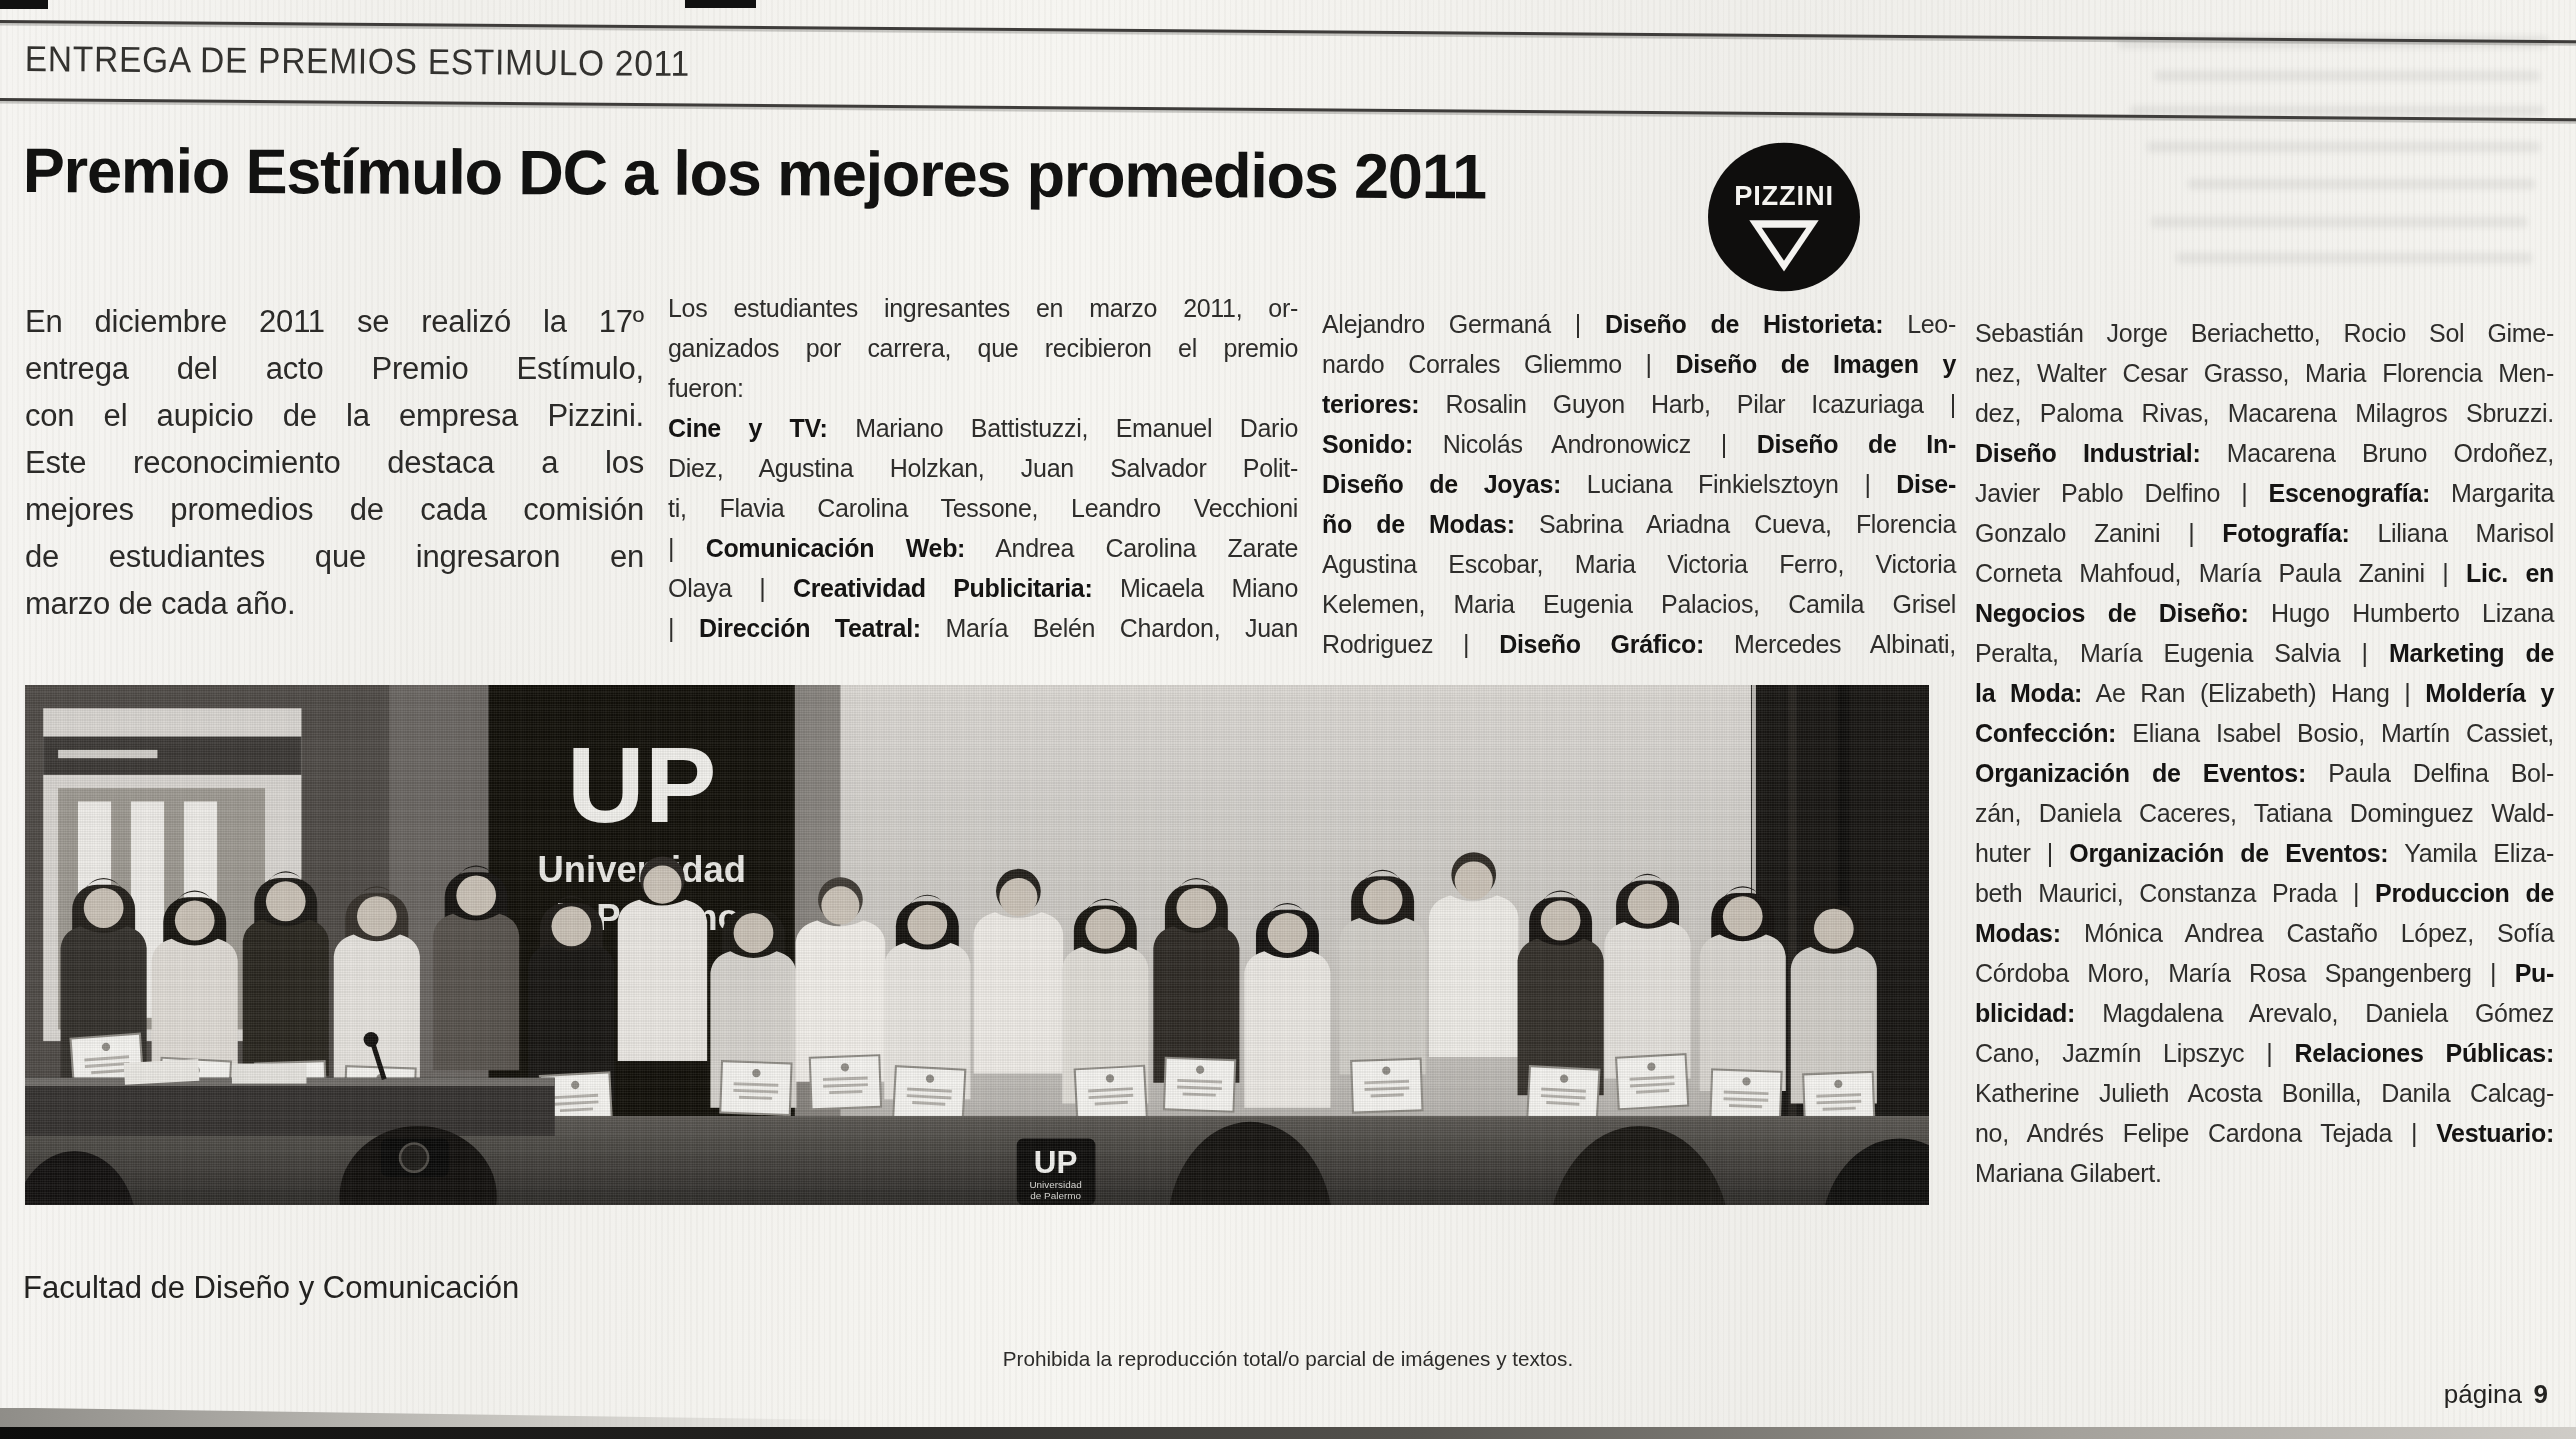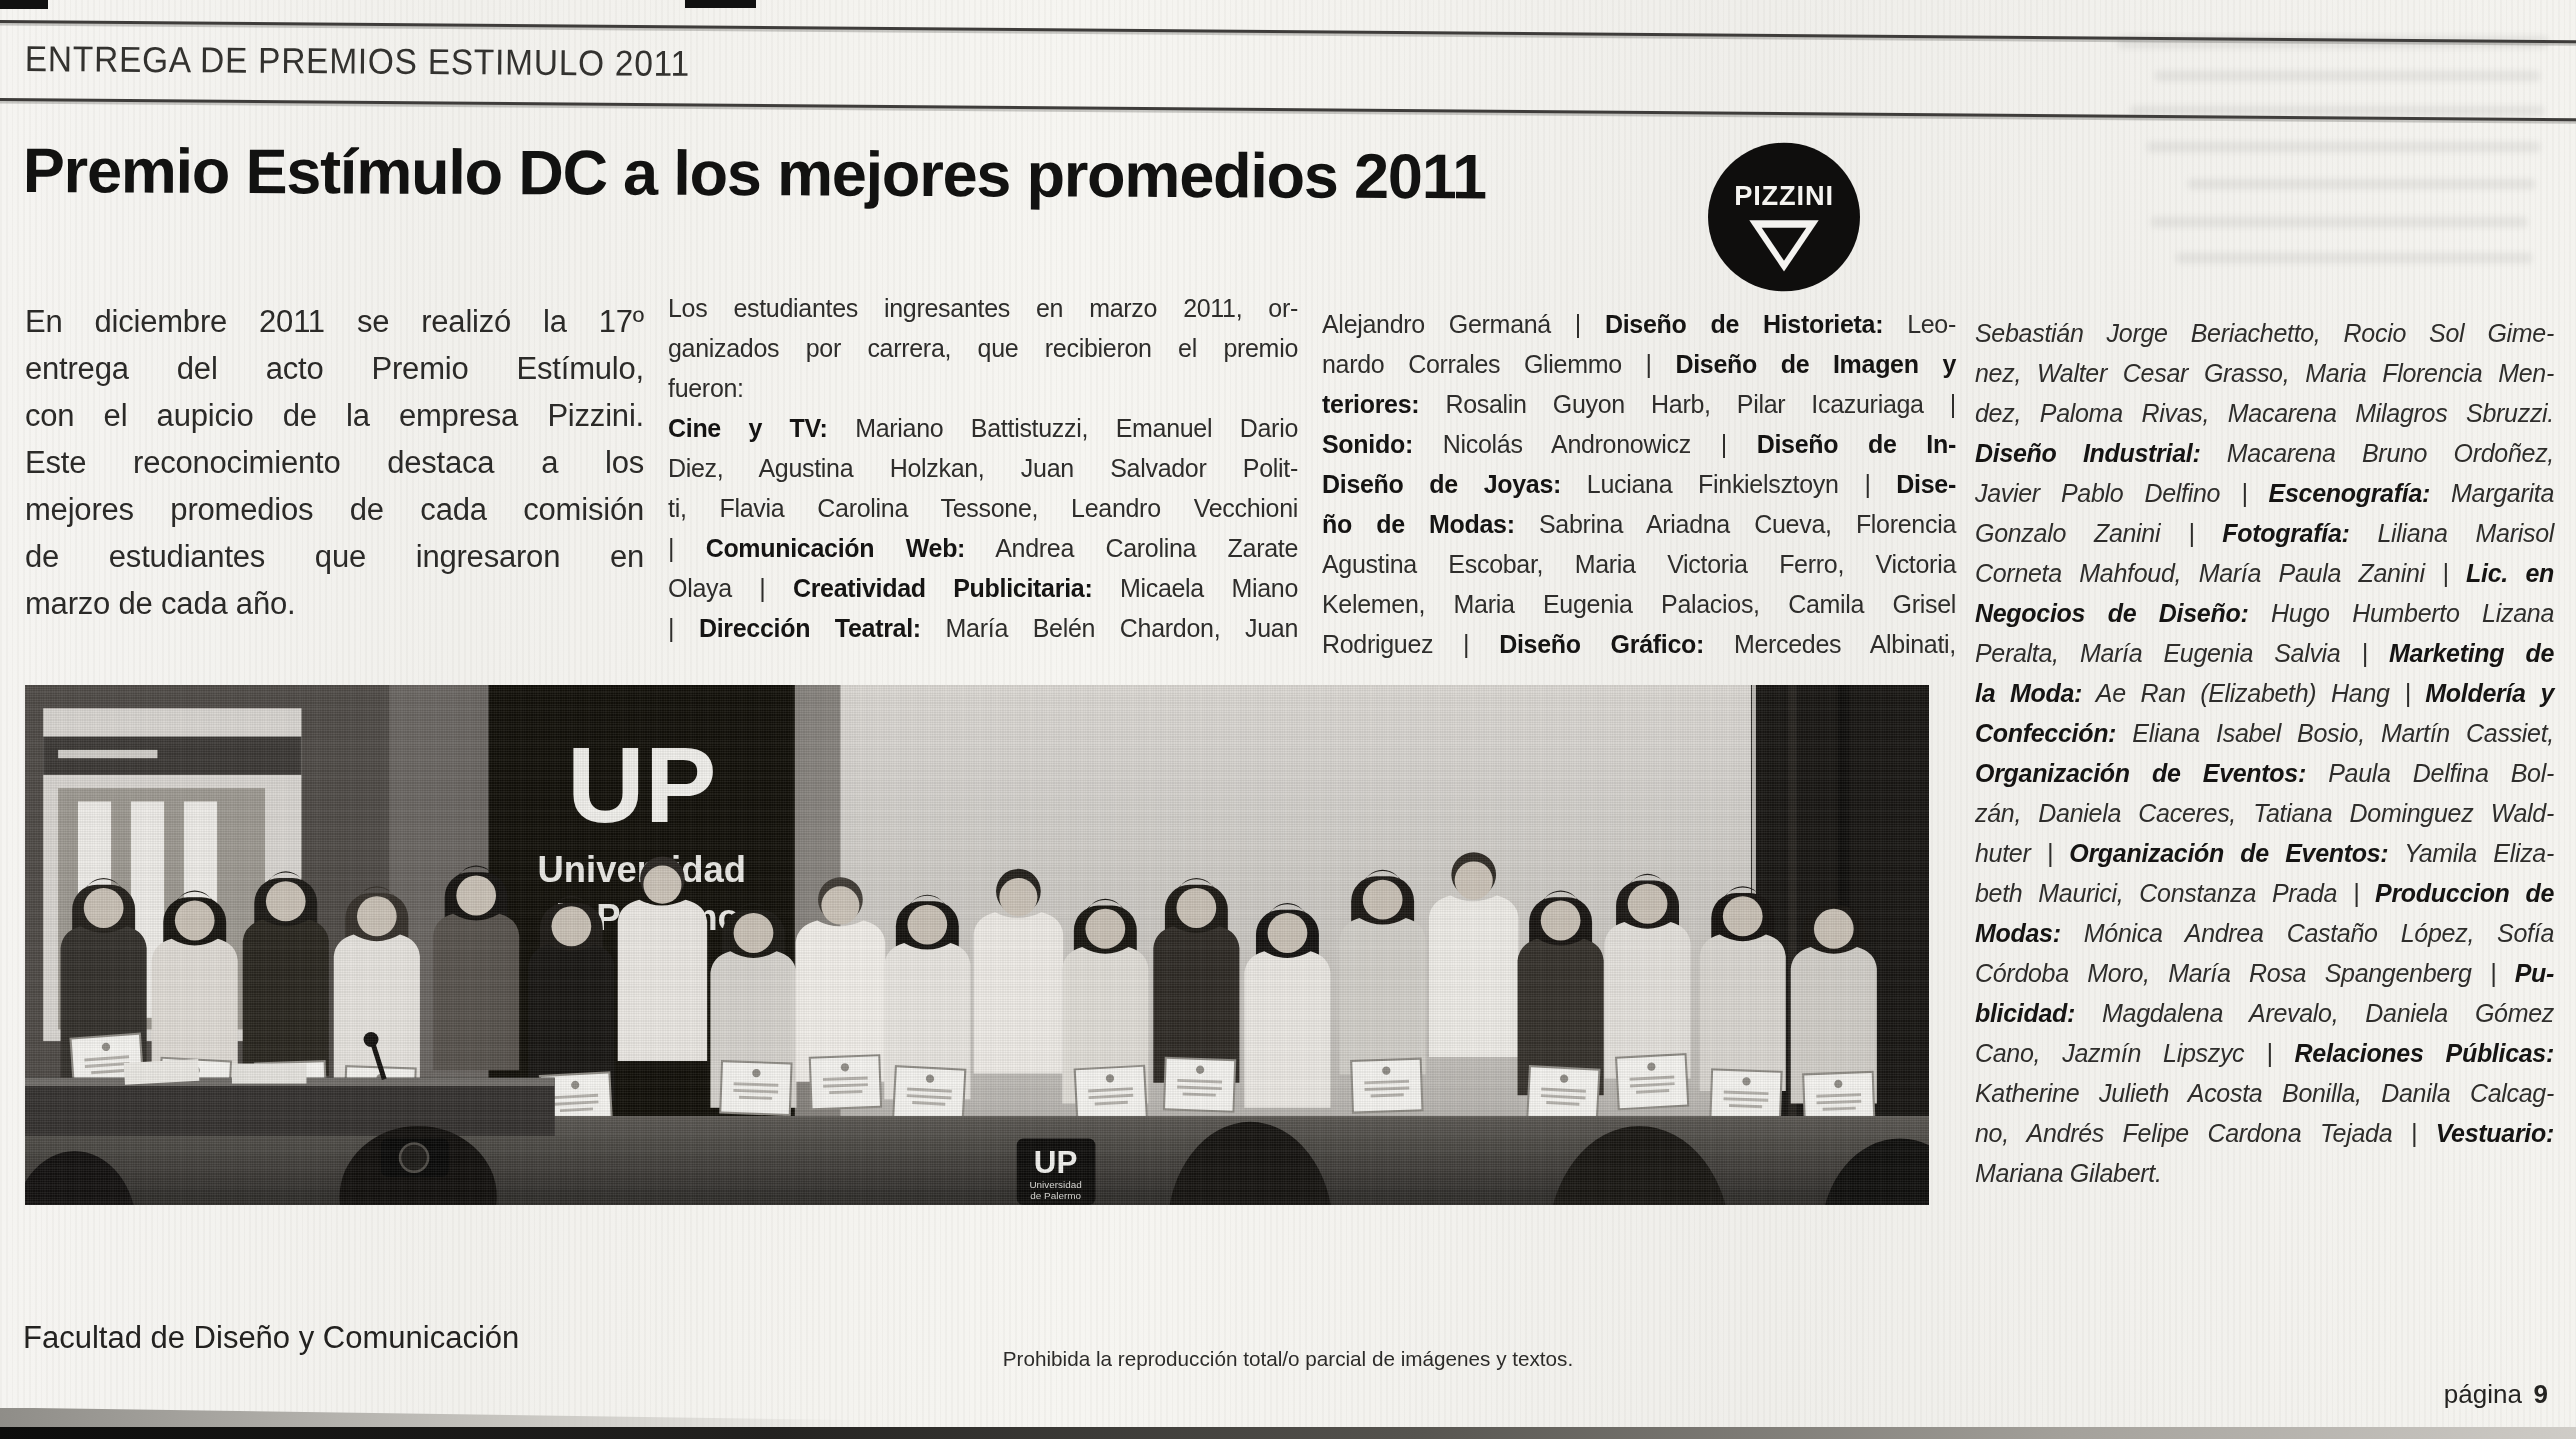--- a/index.html
+++ b/index.html
@@ -31,32 +31,32 @@
   .pizzini svg{width:100%; height:100%;}
   
   .col{position:absolute;}
   .tline{width:100%; text-align:justify; text-align-last:justify;}
   .tline.end{text-align-last:left;}
   .b{font-weight:700; color:#151413;}
   .intro{left:25px; top:298px; width:619px; font-size:31px; line-height:47px; color:#2b2a28; letter-spacing:-0.2px;}
   .body-col{font-size:25px; line-height:40px; color:#2e2d2b; letter-spacing:-0.3px;}
   #col2{left:668px; top:288px; width:630px;}
   #col3{left:1322px; top:304px; width:634px;}
-  #col4{left:1975px; top:313px; width:579px;font-style:italic;}
+  #col4{left:1975px; top:313px; width:579px;}
   
   .photo{position:absolute; left:25px; top:685px; width:1904px; height:520px; background:#6d6a66; overflow:hidden;}
   .photo svg{display:block; width:100%; height:100%;}
   .photo::after{
     content:""; position:absolute; inset:0; pointer-events:none;
     background:
       repeating-linear-gradient(0deg, rgba(255,255,255,.05) 0 0.8px, rgba(0,0,0,.045) 0.8px 1.7px),
       repeating-linear-gradient(90deg, rgba(255,255,255,.03) 0 0.8px, rgba(0,0,0,.03) 0.8px 1.7px);
   }
   
-  .footer-left{position:absolute; left:23px; top:1320px; font-size:31px; color:#232220;}
+  .footer-left{position:absolute; left:23px; top:1270px; font-size:31px; color:#232220;}
   .footer-center{position:absolute; left:0; right:0; top:1347px; text-align:center; font-size:20.7px; color:#2c2b29;}
   .footer-page{position:absolute; right:28px; top:1367px; font-size:26px; color:#242321;margin-top:12px;}
   .footer-page .num{font-weight:700; margin-left:11.6px;}
   
   .bleed{position:absolute; background:rgba(92,90,85,.10); filter:blur(3.3px); border-radius:3.3px;}
   .bottom-wedge{position:absolute; left:0; bottom:10px; width:910px; height:21.5px;
     background:linear-gradient(to right,#8f8d88,#c6c4bf 55%,rgba(230,228,223,0) 95%);
     clip-path:polygon(0 100%,100% 100%,100% 62%,0 0);}
   .bottom-bar{position:absolute; left:0; right:0; bottom:0; height:11.6px;
     background:linear-gradient(to right,#0d0d0c,#232220 30%,#56544f 55%,#a3a09a 80%,#cfccc7);}

